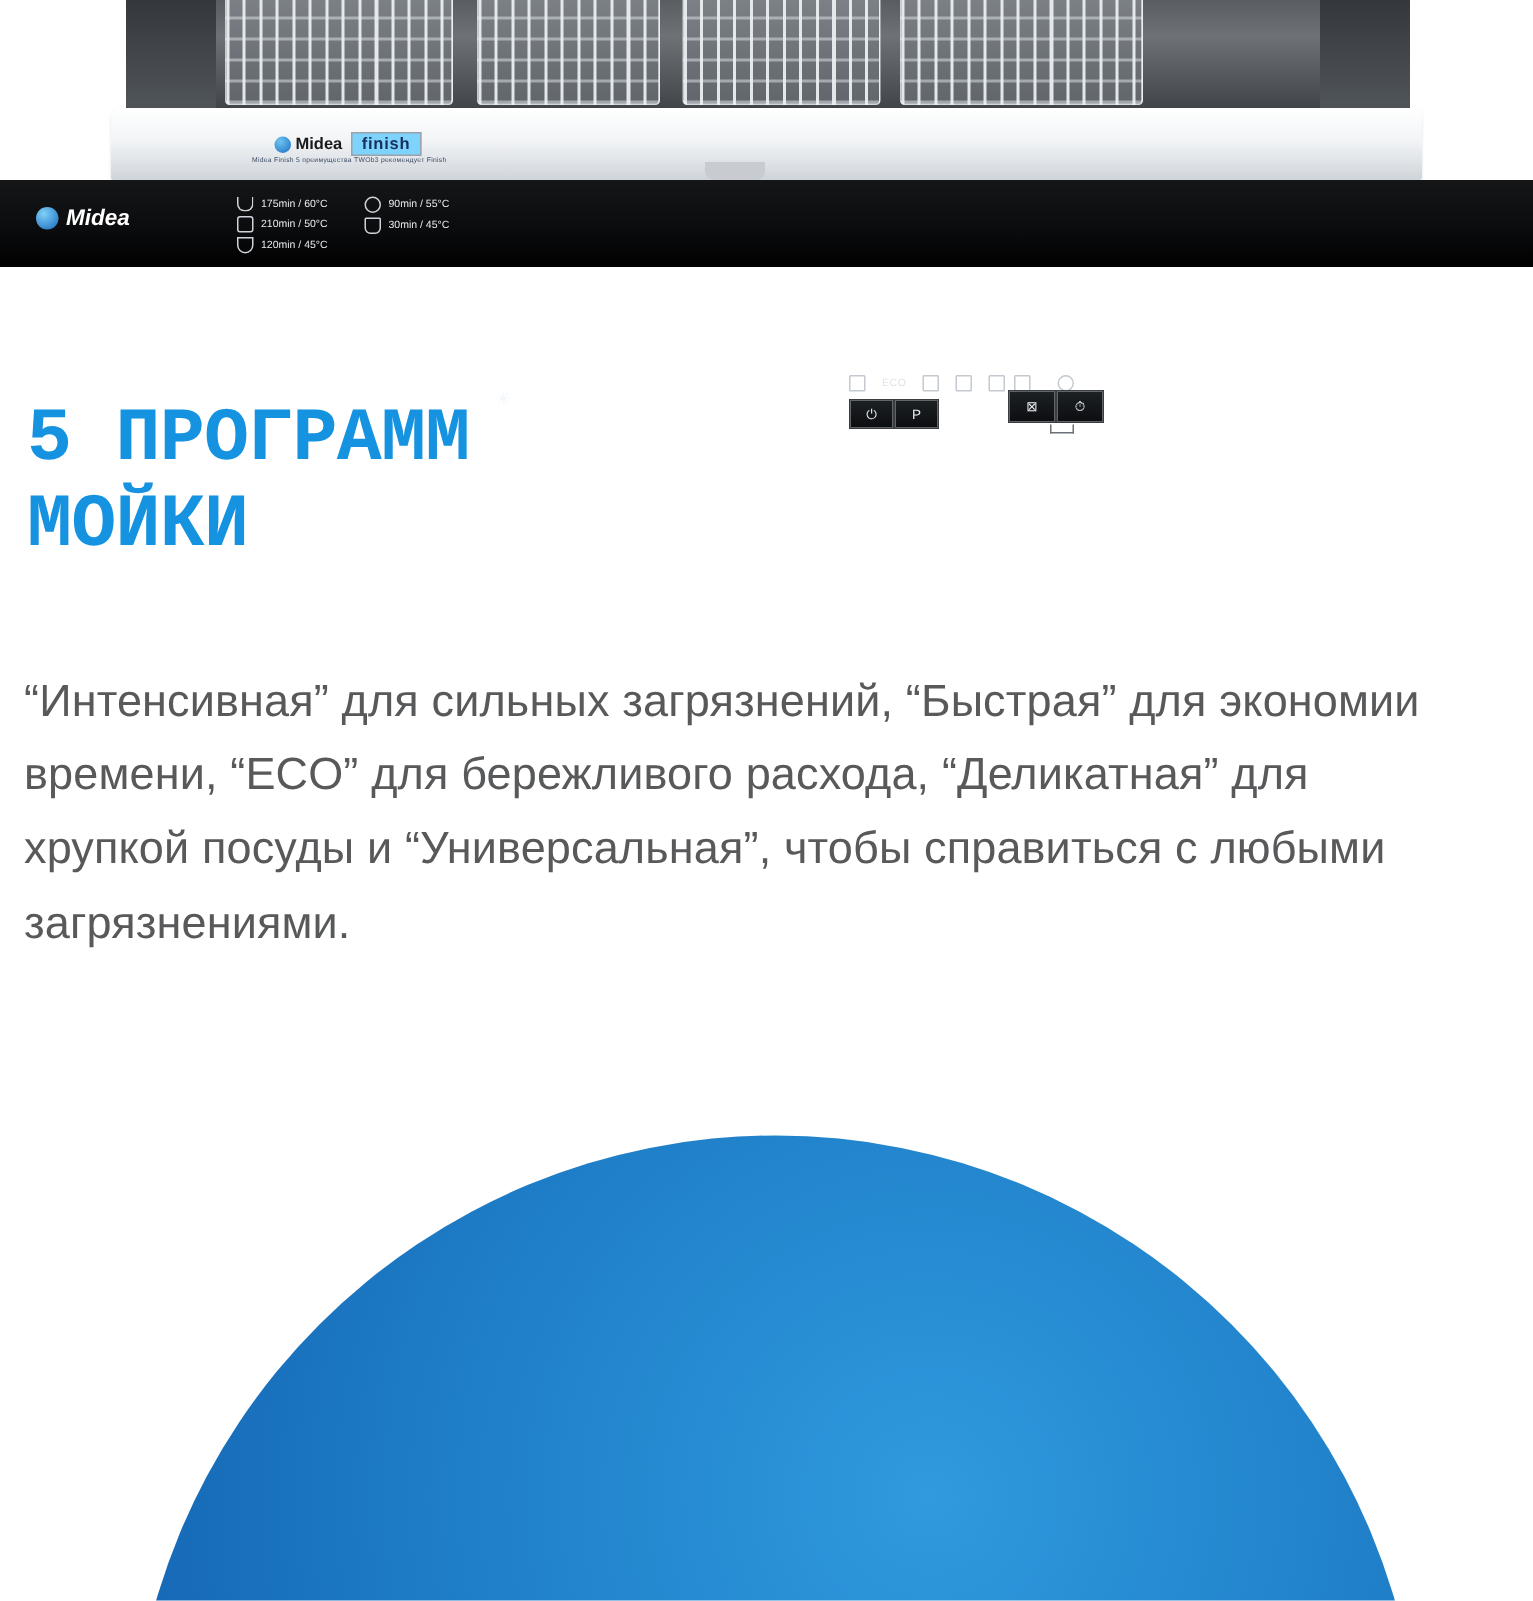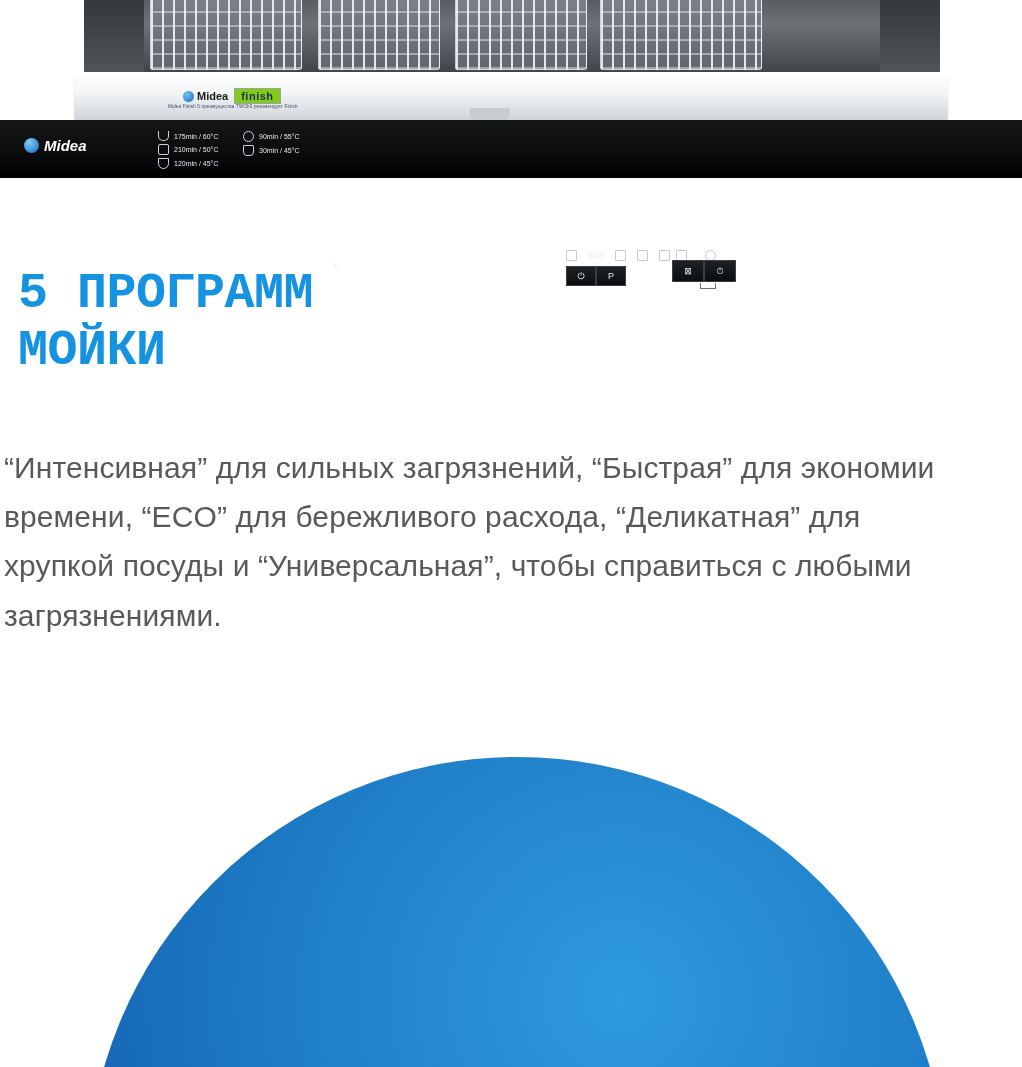--- a/index.html
+++ b/index.html
@@ -82,21 +82,21 @@
     display: flex; align-items: center; gap: 3px;
     color: #1a1a1a; font-size: 11px; font-weight: bold;
   }
   .badge-midea .ball {
     width: 11px; height: 11px; border-radius: 50%;
     background: radial-gradient(circle at 35% 30%, #6fc3f2, #1b6fc0);
     display: inline-block;
   }
   .badge-finish {
     border: 1px solid #9aa3ab;
-    background: #84cc16;
+    background: #7dd3fc;
     padding: 1px 6px;
     font-size: 11px;
     font-weight: bold;
     color: #15305c;
     letter-spacing: .5px;
   }
   .badge-sub {
     position: absolute;
     left: 168px; top: 104px;
     font-size: 4.5px;
@@ -204,21 +204,21 @@
     left: 18px; top: 265px;
     width: 900px;
     color: #1693e0;
     font-size: 50px;
     line-height: 1.14;
     font-weight: bold;
     letter-spacing: -0.5px;
   }
   .body-copy {
     position: absolute;
-    left: 4px; top: 443px;
+    left: 16px; top: 443px;
     width: 950px;
     color: #58595b;
     font-size: 30px;
     line-height: 1.64;
     letter-spacing: .1px;
   }
 
   
   .blue-circle {
     position: absolute;

